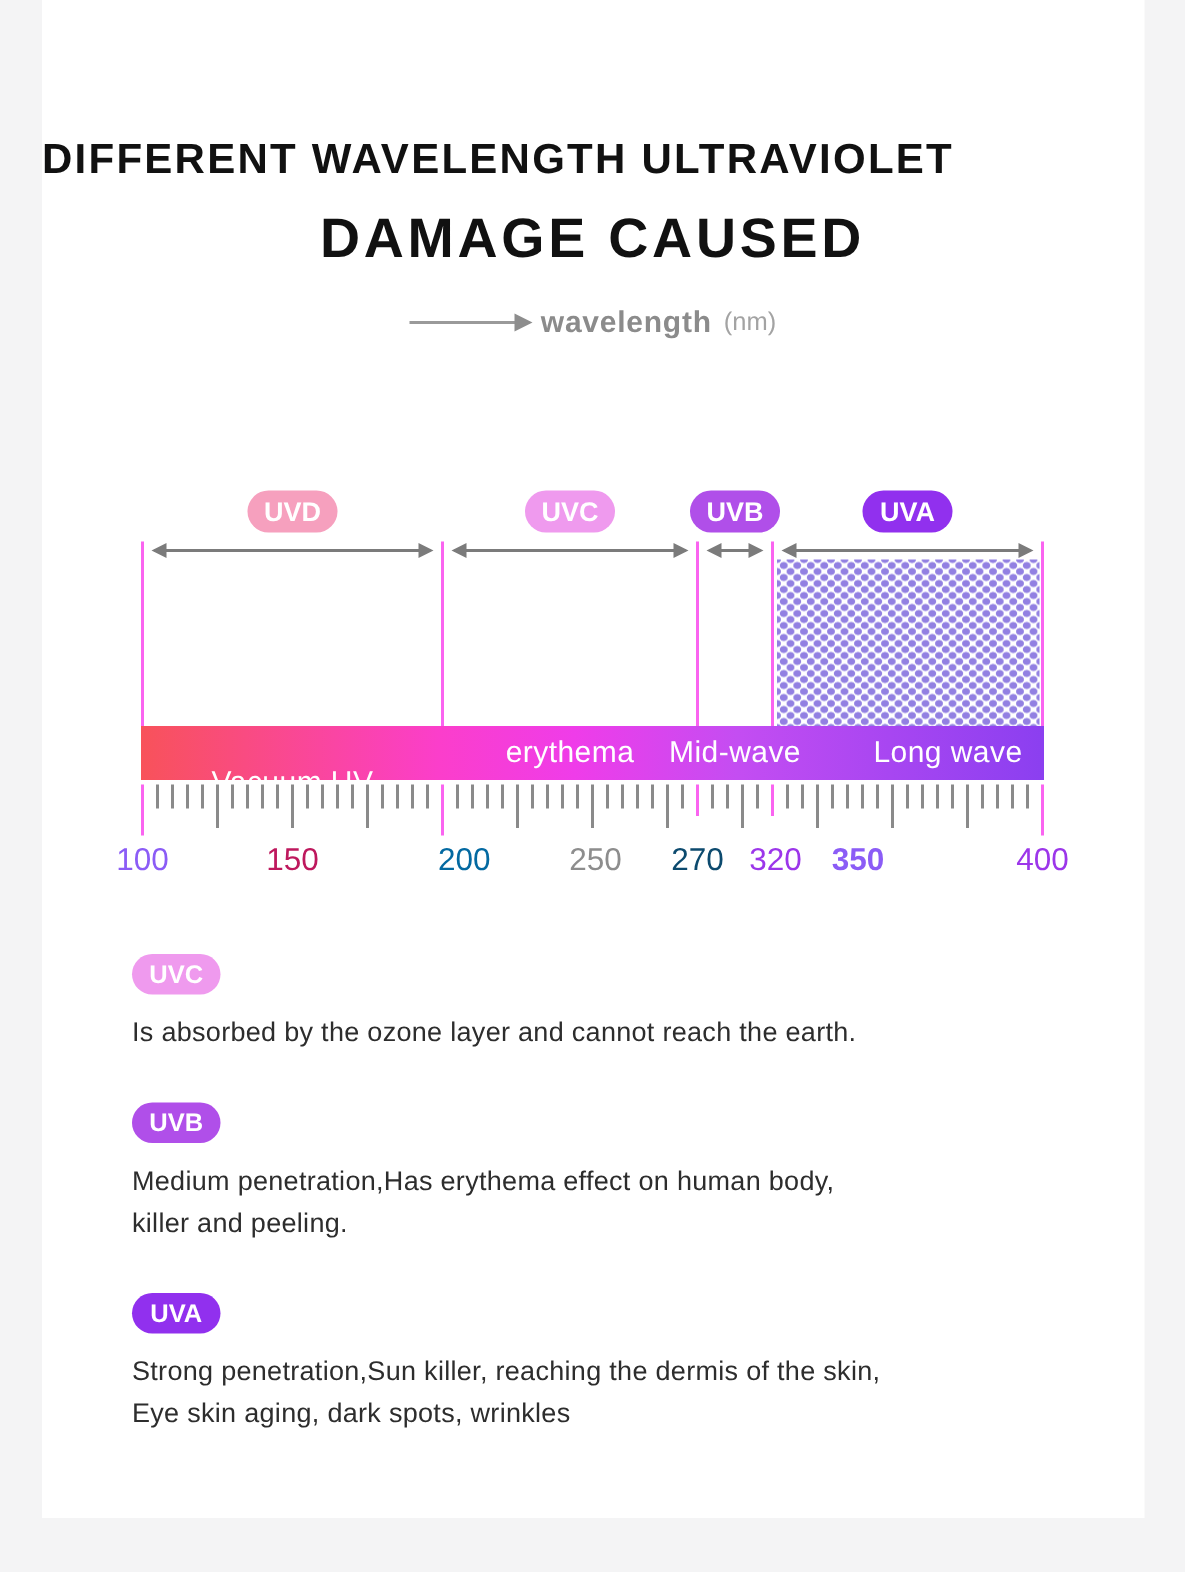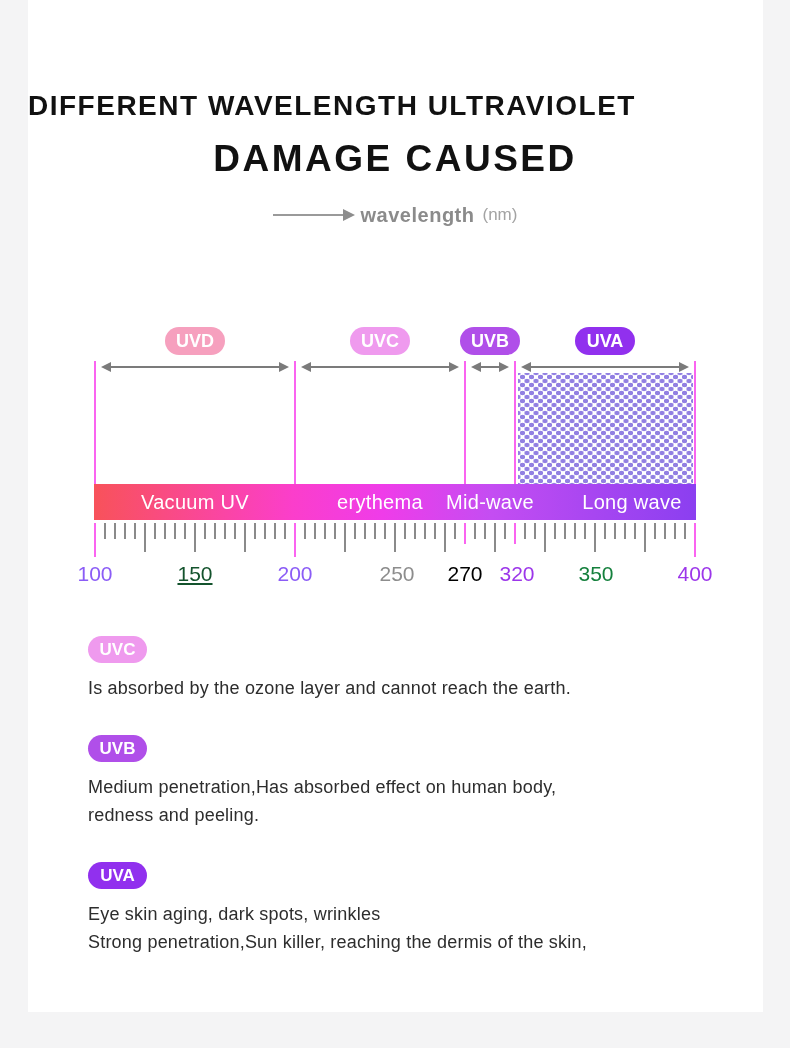--- a/index.html
+++ b/index.html
@@ -62,21 +62,21 @@
   <div class="axis-note">
     <span class="axis-arrow"></span>
     <span class="axis-word">wavelength</span>
     <span class="axis-unit">(nm)</span>
   </div>
 
   <div class="diagram">
     <div class="spectrum-bar" style="background: linear-gradient(90deg, rgb(248, 82, 90) 0%, rgb(251, 62, 203) 33%, rgb(239, 60, 233) 48%, rgb(196, 77, 242) 66%, rgb(139, 63, 240) 100%);"></div>
   <div class="uv-badge" style="left: 165px; background: rgb(246, 160, 190);">UVD</div>
       <div class="range-arrow" style="left: 103px; width: 184px;"></div>
-      <div class="bar-label" style="left: 115px;">Vacuum UV</div>
+      <div class="bar-label" style="left: 115px; margin-top: 20px;">Vacuum UV</div>
       <div class="uv-badge" style="left: 350px; background: rgb(239, 154, 238);">UVC</div>
       <div class="range-arrow" style="left: 303px; width: 154px;"></div>
       <div class="bar-label" style="left: 300px;">erythema</div>
       <div class="uv-badge" style="left: 460px; background: rgb(176, 79, 233);">UVB</div>
       <div class="range-arrow" style="left: 473px; width: 34px;"></div>
       <div class="bar-label" style="left: 410px;">Mid-wave</div>
       <div class="uv-badge" style="left: 575px; background: rgb(145, 48, 238);">UVA</div>
       <div class="range-arrow" style="left: 523px; width: 164px;"></div>
       <div class="bar-label" style="left: 552px;">Long wave</div>
       <div class="dot-fill" style="left: 518px; width: 175px; background-image: radial-gradient(rgb(146, 128, 226) 2.4px, transparent 2.9px), radial-gradient(rgb(146, 128, 226) 2.4px, transparent 2.9px); background-size: 9px 8px; background-position: 0px 0px, 4.5px 4px;"></div>
@@ -140,35 +140,35 @@
       <div class="tick" style="left: 614px; background: rgb(138, 138, 138);"></div>
       <div class="tick" style="left: 624px; background: rgb(138, 138, 138);"></div>
       <div class="tick" style="left: 634px; background: rgb(138, 138, 138);"></div>
       <div class="tick tall" style="left: 644px; background: rgb(138, 138, 138);"></div>
       <div class="tick" style="left: 654px; background: rgb(138, 138, 138);"></div>
       <div class="tick" style="left: 664px; background: rgb(138, 138, 138);"></div>
       <div class="tick" style="left: 674px; background: rgb(138, 138, 138);"></div>
       <div class="tick" style="left: 684px; background: rgb(138, 138, 138);"></div>
       <div class="tick tall pink" style="left: 694px; background: rgb(250, 100, 240);"></div>
       <div class="rnum" style="left: 63px; color: #8b5cf6;">100</div>
-      <div class="rnum" style="left: 163px; color: #14532d; text-decoration: underline;">150</div>
-      <div class="rnum" style="left: 263px; color: #8b5cf6;">200</div>
+      <div class="rnum" style="left: 163px; color: #be185d;">150</div>
+      <div class="rnum" style="left: 263px; color: #0369a1; text-align: right;">200</div>
       <div class="rnum" style="left: 365px; color: rgb(141, 141, 141);">250</div>
-      <div class="rnum" style="left: 433px; color: #000000;">270</div>
+      <div class="rnum" style="left: 433px; color: #0c4a6e;">270</div>
       <div class="rnum" style="left: 485px; color: rgb(156, 54, 234);">320</div>
-      <div class="rnum" style="left: 564px; color: #15803d;">350</div>
+      <div class="rnum" style="left: 540px; color: #8b5cf6; font-weight: bold;">350</div>
       <div class="rnum" style="left: 663px; color: rgb(156, 54, 234);">400</div>
     </div>
 
   <div>
       <div class="section" style="top: 636px;"><div class="sec-badge" style="background: rgb(239, 154, 238);">UVC</div><div class="sec-lines">
           <div class="">Is absorbed by the ozone layer and cannot reach the earth.</div>
         </div></div>
       <div class="section" style="top: 735px;"><div class="sec-badge" style="background: rgb(176, 79, 233);">UVB</div><div class="sec-lines">
-          <div class="">Medium penetration,Has absorbed effect on human body,</div>
-          <div class="">redness and peeling.</div>
+          <div class="">Medium penetration,Has erythema effect on human body,</div>
+          <div class="">killer and peeling.</div>
         </div></div>
       <div class="section" style="top: 862px;"><div class="sec-badge" style="background: rgb(145, 48, 238);">UVA</div><div class="sec-lines">
+          <div class="">Strong penetration,Sun killer, reaching the dermis of the skin,</div>
           <div class="">Eye skin aging, dark spots, wrinkles</div>
-          <div class="">Strong penetration,Sun killer, reaching the dermis of the skin,</div>
         </div></div>
     </div>
 </div>
 
 </body></html>

